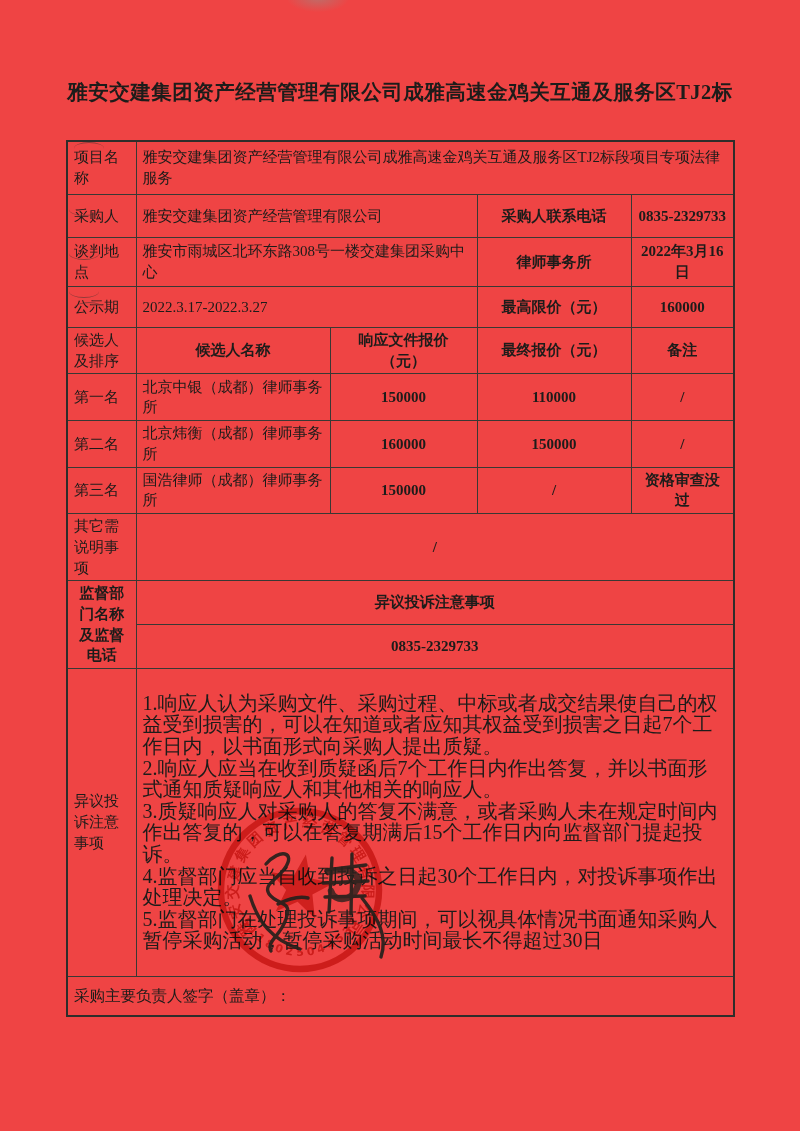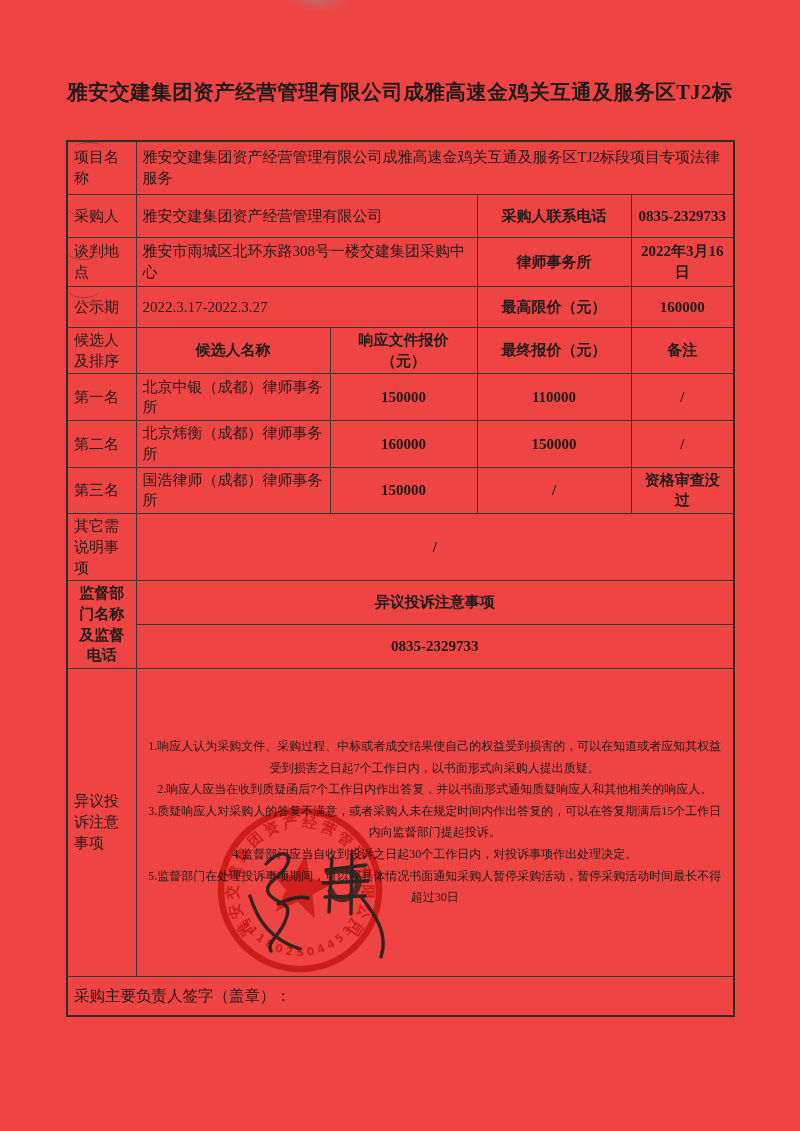--- a/index.html
+++ b/index.html
@@ -23,21 +23,21 @@
   }
   table.doc td{
     border:1.6px solid #3a3834;padding:2px 6px;vertical-align:middle;line-height:1.38;
     overflow:hidden;
   }
   td.lbl{padding:2px 2px 2px 4px;}
   .ctr{text-align:center;font-weight:bold;}
   .h48 td{height:48px}.h38 td{height:38px}.h44 td{height:44px}.h36 td{height:36px}
   .h40 td{height:40px}.h42 td{height:42px}.h303 td{height:303px}.h34 td{height:34px}
   td.obj{padding:6px 8px;}
-  .obj-text{font-size:12px;line-height:21.6px;text-align:center;}
+  .obj-text{font-size:20px;line-height:21.6px;text-align:left;}
   td.sig{padding-left:8px;font-size:15.5px;}
   
   .wr{position:absolute;width:30px;height:12px;border-radius:50%;pointer-events:none;}
   .wr-b{border-bottom:1.3px solid rgba(52,50,46,.5);}
   .wr-t{border-top:1.3px solid rgba(52,50,46,.5);}
   
   .stamp-svg{position:absolute;left:205px;top:795px;mix-blend-mode:multiply;pointer-events:none;}
   .stamp-ring-char{font-size:14.5px;font-weight:bold;fill:#d5544a;text-anchor:middle;opacity:.88;
     font-family:"Liberation Serif","DejaVu Serif",serif;}
   .stamp-serial-char{font-size:11px;font-weight:bold;fill:#d5544a;text-anchor:middle;opacity:.85;

